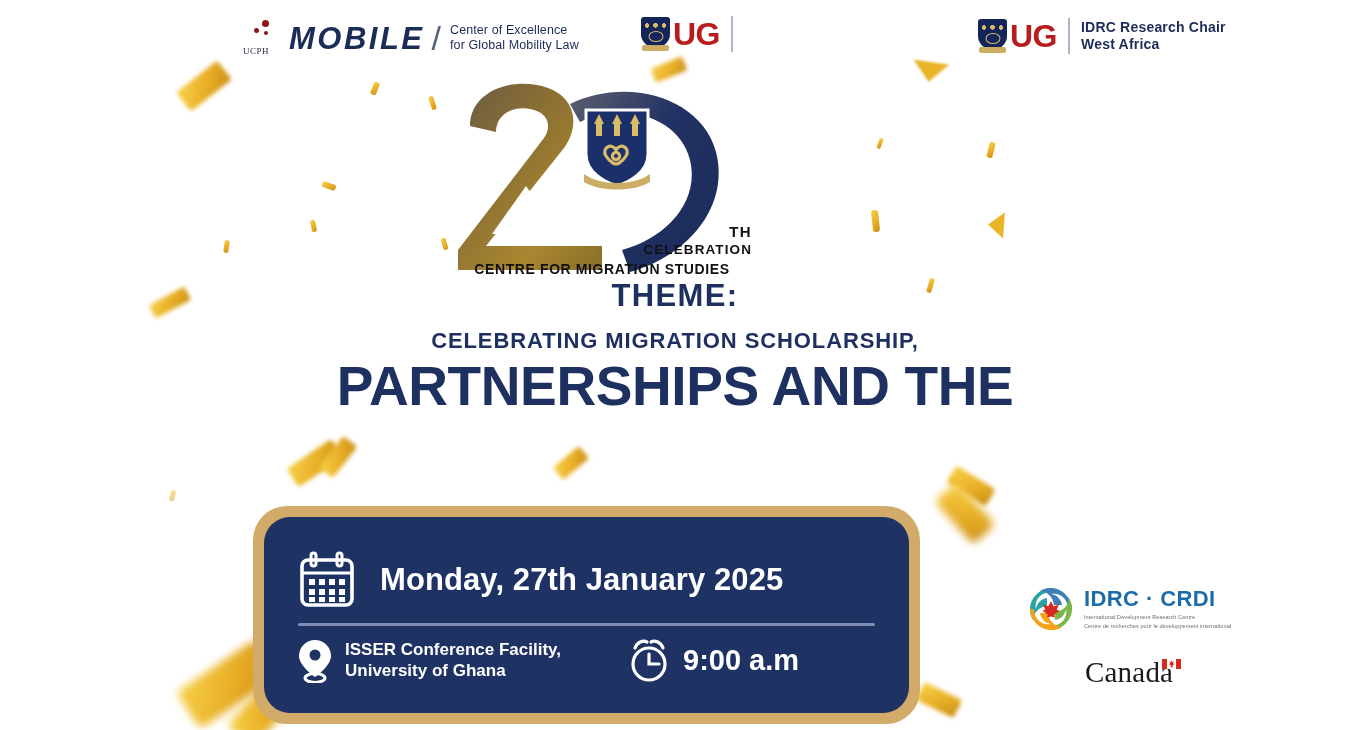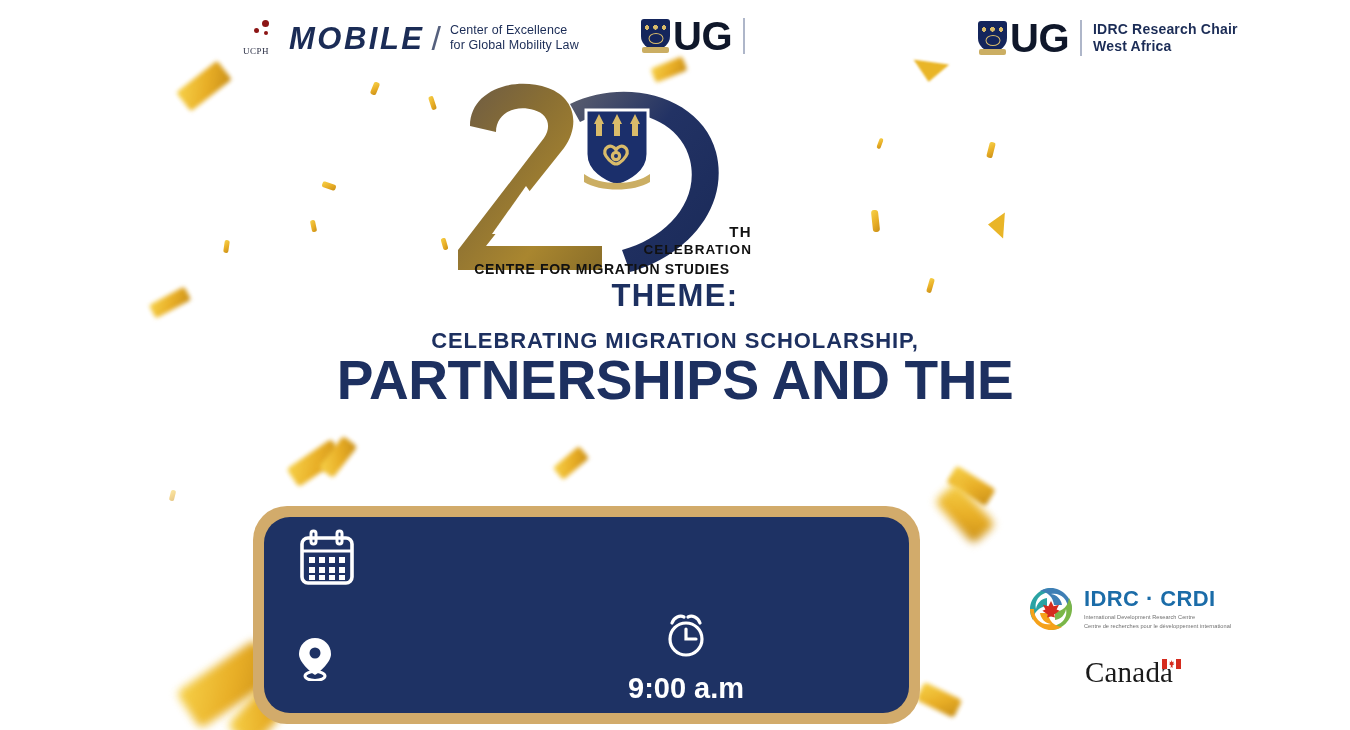--- a/index.html
+++ b/index.html
@@ -125,23 +125,23 @@
   }
   .ug-shield .scroll {
     position: absolute;
     bottom: 0; left: 1px; right: 1px;
     height: 6px;
     background: #cbae63;
     border-radius: 2px;
   }
   .ug-word {
     font-weight: bold;
-    font-size: 40px;
+    font-size: 32px;
     letter-spacing: -0.5px;
-    color: #0f172a;
+    color: #b91c1c;
     line-height: 1;
   }
   .ug-div {
     width: 2px; height: 36px;
     background: #aeb6c9;
     margin: 0 11px;
   }
   .ug-sub {
     font-weight: bold;
     font-size: 17px;
@@ -203,21 +203,21 @@
     font-weight: bold;
     letter-spacing: .9px;
     line-height: 1;
   }
   .theme-l2, .theme-l3 {
     font-size: 55px;
     font-weight: bold;
     letter-spacing: -0.4px;
     line-height: 1.02;
   }
-  .theme-l2 { }
+  .theme-l2 { margin-top: 6px; }
 
   
   #details-card {
     position: absolute;
     left: 253px; top: 506px;
     width: 667px; height: 218px;
     background: #d2ab6b;
     border-radius: 34px;
     padding: 11px;
     box-sizing: border-box;
@@ -265,21 +265,20 @@
   .venue-text {
     color: #ffffff;
     font-size: 17px;
     font-weight: bold;
     line-height: 1.22;
   }
   .meta-time {
     display: flex;
     align-items: center;
     gap: 13px;
-    flex-direction: column;
   }
   .time-text {
     color: #ffffff;
     font-size: 29px;
     font-weight: bold;
     white-space: nowrap;
   }
 
   
   #idrc-logo {
@@ -480,31 +479,36 @@
             <rect x="11" y="38" width="6" height="6"></rect>
               <rect x="21" y="38" width="6" height="6"></rect>
             <rect x="31" y="38" width="6" height="6"></rect>
               <rect x="41" y="38" width="6" height="6"></rect>
             <rect x="11" y="46" width="6" height="5"></rect>
               <rect x="21" y="46" width="6" height="5"></rect>
             <rect x="31" y="46" width="6" height="5"></rect>
               <rect x="41" y="46" width="6" height="5"></rect>
           </g>
         </svg>
+        <div class="date-text">Monday, 27th January 2025</div>
       </div>
 
       <div class="divider"></div>
 
       <div class="row-meta">
         <div class="meta-venue">
           <svg width="34" height="44" viewBox="0 0 34 44">
             <path d="M17 1 C8 1 1 8 1 17 C1 27 17 38 17 38 C17 38 33 27 33 17 C33 8 26 1 17 1 Z" fill="#ffffff"></path>
             <circle cx="17" cy="16" r="5.5" fill="#1e3264"></circle>
             <ellipse cx="17" cy="39" rx="10" ry="4.4" fill="none" stroke="#ffffff" stroke-width="3"></ellipse>
           </svg>
+          <div class="venue-text">
+            <div>ISSER Conference Facility,</div>
+            <div>University of Ghana</div>
+          </div>
         </div>
 
         <div class="meta-time">
           <svg width="42" height="46" viewBox="0 0 42 46">
             <circle cx="21" cy="26" r="16" fill="none" stroke="#ffffff" stroke-width="3.2"></circle>
             <path d="M21 16 L21 26 L31 26" fill="none" stroke="#ffffff" stroke-width="3.2" stroke-linecap="round"></path>
             <path d="M7 10 C9 4 15 2 19 4" fill="none" stroke="#ffffff" stroke-width="3.2" stroke-linecap="round"></path>
             <path d="M35 10 C33 4 27 2 23 4" fill="none" stroke="#ffffff" stroke-width="3.2" stroke-linecap="round"></path>
           </svg>
           <div class="time-text">9:00 a.m</div>

